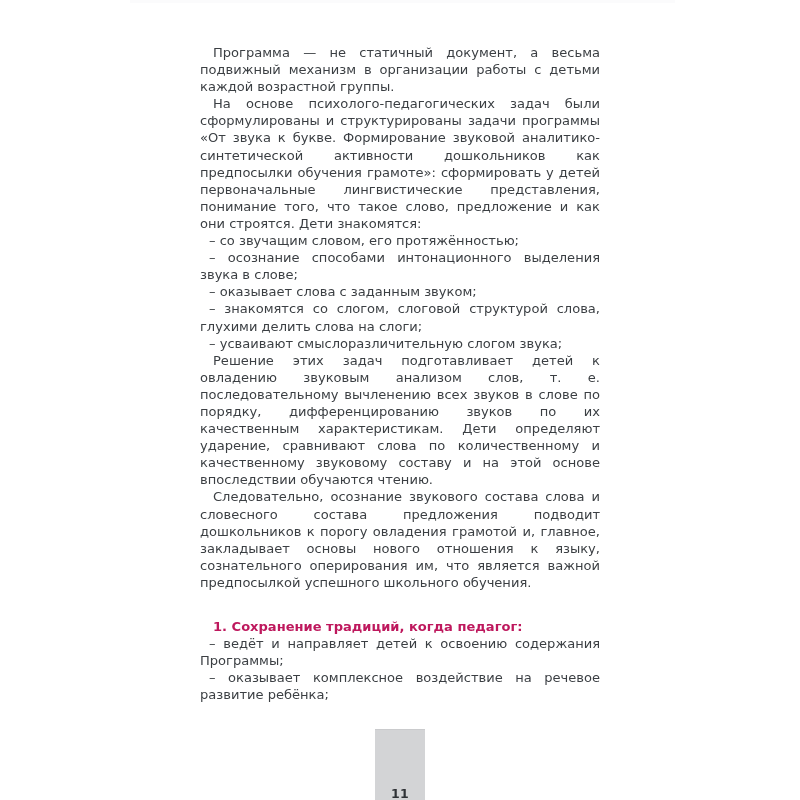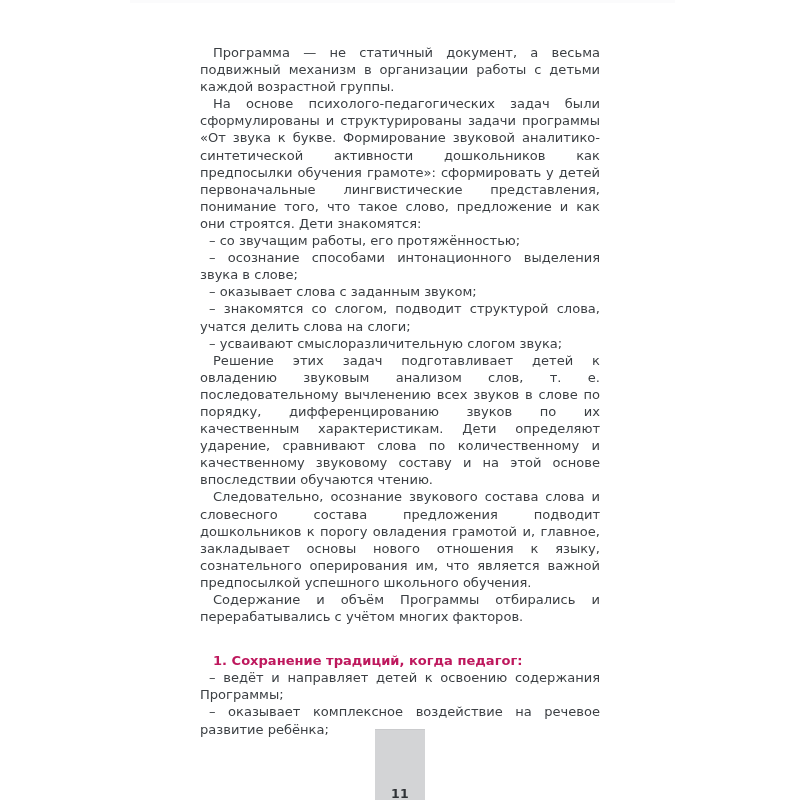--- a/index.html
+++ b/index.html
@@ -99,29 +99,28 @@
 
 <div id="page">
 
   <div class="top-edge-band"></div>
 
   <div class="text-column">
 
     <p class="para">Программа — не статичный документ, а весьма подвижный механизм в организации работы с детьми каждой возрастной группы.</p>
     <p class="para">На основе психолого-педагогических задач были сформулированы и структурированы задачи программы «От звука к букве. Формирование звуковой аналитико-синтетической активности дошкольников как предпосылки обучения грамоте»: сформировать у детей первоначальные лингвистические представления, понимание того, что такое слово, предложение и как они строятся. Дети знакомятся:</p>
 
-    <p class="item">– со звучащим работы, его протяжённостью;</p>
+    <p class="item">– со звучащим словом, его протяжённостью;</p>
     <p class="item">– осознание способами интонационного выделения звука в слове;</p>
     <p class="item">– оказывает слова с заданным звуком;</p>
-    <p class="item">– знакомятся со слогом, подводит структурой слова, учатся делить слова на слоги;</p>
+    <p class="item">– знакомятся со слогом, слоговой структурой слова, глухими делить слова на слоги;</p>
     <p class="item">– усваивают смыслоразличительную слогом звука;</p>
 
     <p class="para">Решение этих задач подготавливает детей к овладению звуковым анализом слов, т. е. последовательному вычленению всех звуков в слове по порядку, дифференцированию звуков по их качественным характеристикам. Дети определяют ударение, сравнивают слова по количественному и качественному звуковому составу и на этой основе впоследствии обучаются чтению.</p>
     <p class="para">Следовательно, осознание звукового состава слова и словесного состава предложения подводит дошкольников к порогу овладения грамотой и, главное, закладывает основы нового отношения к языку, сознательного оперирования им, что является важной предпосылкой успешного школьного обучения.</p>
-    <p class="para">Содержание и объём Программы отбирались и перерабатывались с учётом многих факторов.</p>
 
     <p class="heading">1.  Сохранение традиций, когда педагог:</p>
 
     <p class="item">– ведёт и направляет детей к освоению содержания Программы;</p>
     <p class="item">– оказывает комплексное воздействие на речевое развитие ребёнка;</p>
 
   </div>
 
   <div class="footer-band"></div>
   <div class="folio">11</div>

